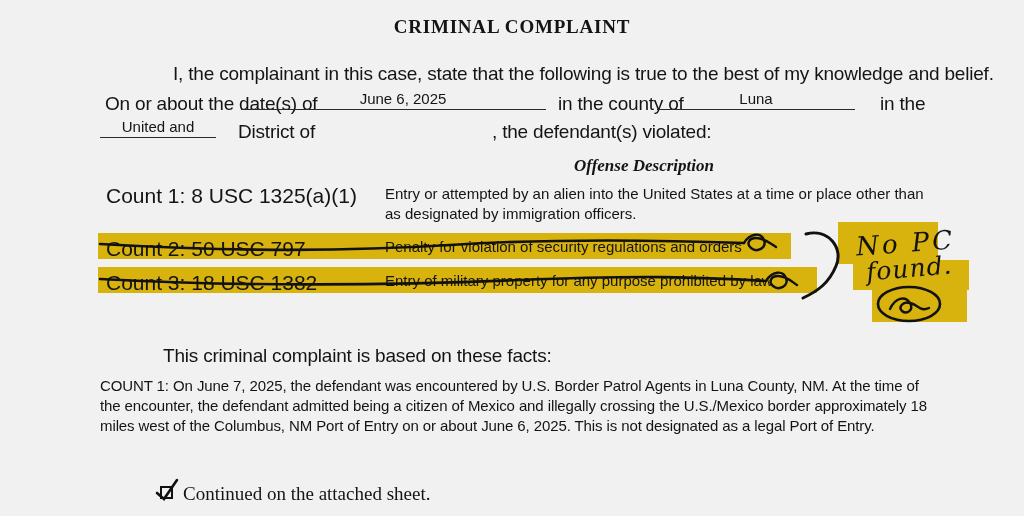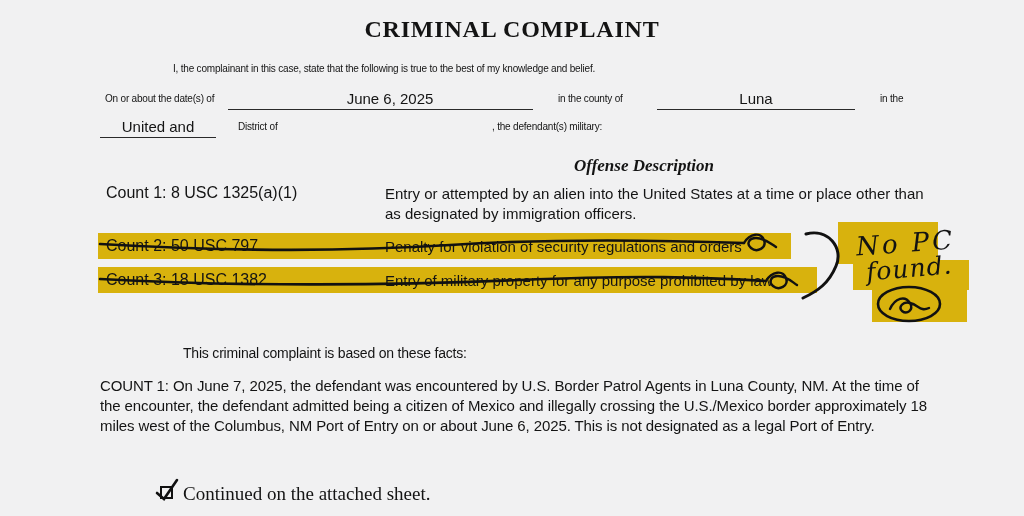--- a/index.html
+++ b/index.html
@@ -2,65 +2,65 @@
 <html><head>
 <meta charset="utf-8">
 <style>
   * { margin:0; padding:0; box-sizing:border-box; }
   html,body { width:1024px; height:516px; }
   body { font-family:"Liberation Sans", sans-serif; background:#f1f1f2; color:#141414; overflow:hidden; }
   .page { position:relative; width:1024px; height:516px; background:#f1f1f2; }
   .abs { position:absolute; }
 
   .title { width:100%; text-align:center; top:16px; left:0;
-           font-family:"Liberation Serif", serif; font-weight:700; font-size:24px; letter-spacing:.8px; }
+           font-family:"Liberation Serif", serif; font-weight:700; font-size:19px; letter-spacing:.8px; }
 
-  .formtext { font-size:10px; letter-spacing:-0.2px; white-space:nowrap; }
+  .formtext { font-size:19px; letter-spacing:-0.2px; white-space:nowrap; }
   .blank { display:inline-block; text-align:center; border-bottom:1.6px solid #2a2a2a;
            font-size:15px; padding-bottom:2px; white-space:nowrap; }
 
   .colhead { font-family:"Liberation Serif", serif; font-style:italic; font-weight:700;
              font-size:17px; text-align:center; white-space:nowrap; }
 
-  .code-cell { font-size:16px; white-space:nowrap; }
+  .code-cell { font-size:21px; white-space:nowrap; }
   .desc-cell { font-size:15px; line-height:20px; }
 
   .hl { background:#d8b20d; }
   .struck-row { height:26px; }
   .struck-row .code-cell, .struck-row .desc-cell { position:absolute; top:4px; }
 
   .handwrite { font-family:"DejaVu Serif", serif; font-style:italic; color:#131313; white-space:nowrap; }
 
-  .facts-intro { font-size:14px; letter-spacing:-0.2px;margin-left:20px; }
+  .facts-intro { font-size:19px; letter-spacing:-0.2px; }
   .facts-para { font-size:15px; line-height:20px; letter-spacing:-0.1px; width:832px; }
 
   .checkbox-box { width:13px; height:13px; border:2px solid #111; background:transparent; }
   .check-label { font-family:"Liberation Serif", serif; font-size:19px; white-space:nowrap; }
 
   svg.overlay { position:absolute; top:0; left:0; pointer-events:none; }
   .ink { stroke:#111; fill:none; stroke-linecap:round; }
 </style>
 </head>
 <body>
 
 <div class="page">
 
   <div class="abs title">CRIMINAL COMPLAINT</div>
 
   <div class="abs formtext" style="left:173px; top:63px;">I, the complainant in this case, state that the following is true to the best of my knowledge and belief.</div>
 
   <div class="abs formtext" style="left:105px; top:93px;">On or about the date(s) of</div>
-  <div class="abs blank" style="left:228px; top:90px; width:305px;padding-left:19px;">June 6, 2025</div>
+  <div class="abs blank" style="left:241px; top:90px; width:305px;padding-left:19px;">June 6, 2025</div>
   <div class="abs formtext" style="left:558px; top:93px;">in the county of</div>
   <div class="abs blank" style="left:657px; top:90px; width:198px;">Luna</div>
   <div class="abs formtext" style="left:880px; top:93px;">in the</div>
 
   <div class="abs blank" style="left:100px; top:118px; width:116px;">United and</div>
   <div class="abs formtext" style="left:238px; top:121px;">District of</div>
-  <div class="abs formtext" style="left:492px; top:121px;">, the defendant(s) military:</div>
+  <div class="abs formtext" style="left:492px; top:121px;">, the defendant(s) violated:</div>
 
   <div class="abs colhead" style="left:538px; top:156px; width:212px;">Offense Description</div>
 
   <div class="abs code-cell" style="left:106px; top:184px;">Count 1: 8 USC 1325(a)(1)</div>
   <div class="abs desc-cell" style="left:385px; top:184px; width:548px;">Entry or attempted by an alien into the United States at a time or place other than as designated by immigration officers.</div>
 
   <div class="abs hl struck-row" style="left:98px; top:233px; width:693px;">
     <div class="code-cell" style="left:8px;">Count 2: 50 USC 797</div>
     <div class="desc-cell" style="left:287px; white-space:nowrap;">Penalty for violation of security regulations and orders</div>
   </div>

